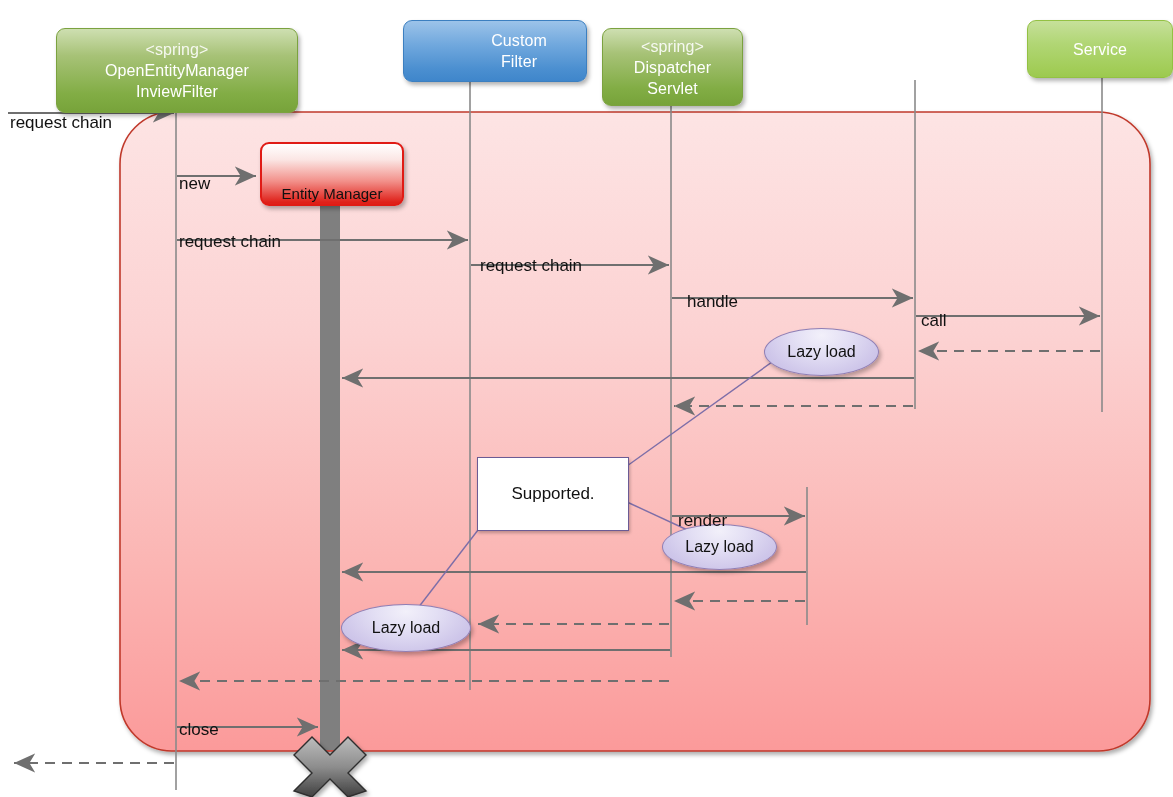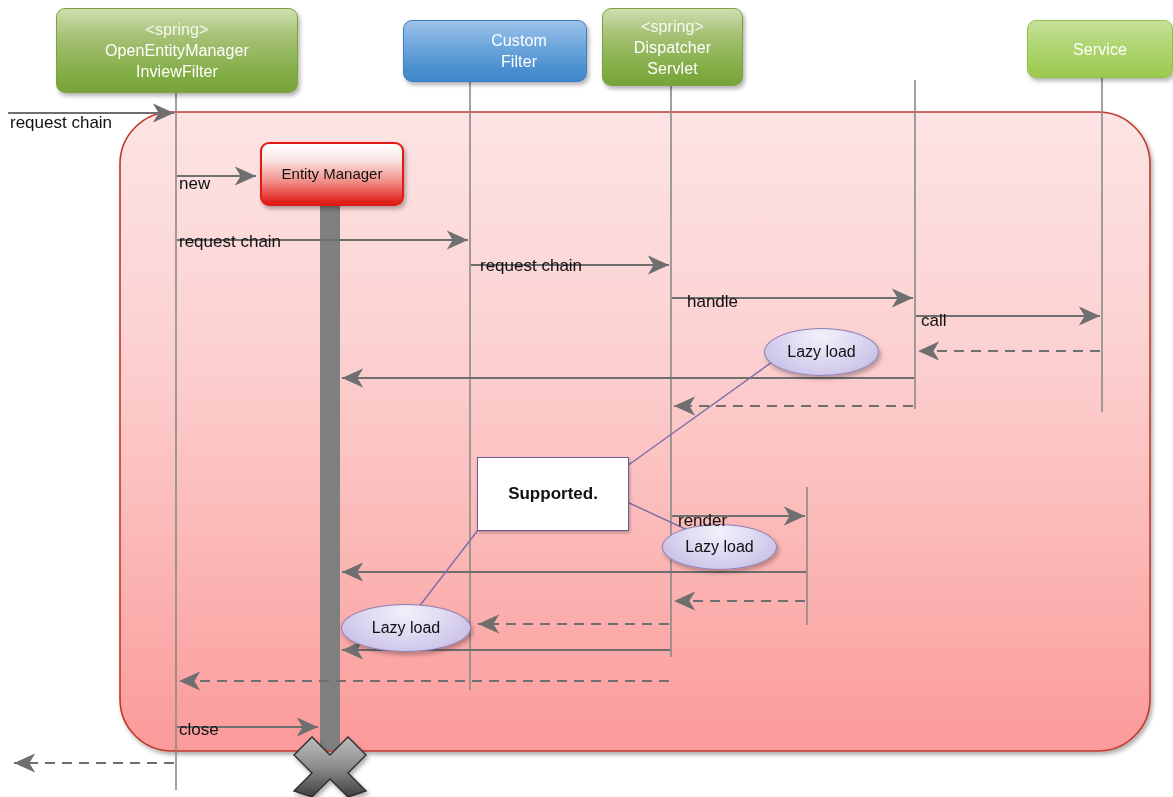--- a/index.html
+++ b/index.html
@@ -7,39 +7,39 @@
        font-family:"Liberation Sans","DejaVu Sans",sans-serif;}
   #stage{position:relative;width:1173px;height:797px;}
   svg.layer{position:absolute;left:0;top:0;width:1173px;height:797px;}
 
   
   .head{position:absolute;border-radius:9px;display:flex;align-items:center;
         justify-content:center;text-align:center;color:#ffffff;
         font-size:16px;line-height:21px;letter-spacing:.1px;
         box-shadow:2px 3px 4px rgba(0,0,0,.30);}
   .head.green{background:linear-gradient(180deg,#cedfb1 0%,#a7c277 32%,#82ad45 78%,#77a33a 100%);
-              border:1px solid #7ba23f;}
+              border:1px solid #7ba23f;margin-top:20px;}
   .head.blue{background:linear-gradient(180deg,#9cc3e9 0%,#72a9de 38%,#4b8fd0 80%,#3f86cb 100%);
              border:1px solid #3c7fc0;}
   .head.lgreen{background:linear-gradient(180deg,#c6e09a 0%,#b1d675 40%,#a2cd58 85%,#9cc94f 100%);
                border:1px solid #93c143;text-align:center;}
   .head .ln{display:block;}
   .head .stereo{opacity:.88;}
 
   
   .emBox{position:absolute;border-radius:9px;border:2px solid #e01b15;
          background:linear-gradient(180deg,#ffffff 0%,#fbe6e4 26%,#f2908a 62%,#df2019 97%);
          color:#101010;font-size:15px;line-height:20px;text-align:center;
          display:flex;align-items:center;justify-content:center;
          box-shadow:2px 3px 4px rgba(0,0,0,.30);}
 
   
   .note{position:absolute;background:#ffffff;border:1px solid #6b5b95;
         color:#111;font-size:17px;display:flex;align-items:center;
-        justify-content:center;box-shadow:1px 2px 3px rgba(0,0,0,.25);font-weight:bold;}
+        justify-content:center;box-shadow:1px 2px 3px rgba(0,0,0,.25);}
 
   
   .ell{position:absolute;border-radius:50%;border:1px solid #8f7fb5;
        background:radial-gradient(ellipse at 50% 14%,#f2f0fa 0%,#e3dff4 34%,#cfc7ea 72%,#c3b9e4 100%);
        color:#111;font-size:16px;display:flex;align-items:center;
        justify-content:center;box-shadow:2px 3px 4px rgba(0,0,0,.28);}
 
   
   .msg{position:absolute;color:#111;font-size:17px;white-space:nowrap;margin-top:20px;}
 </style>
@@ -142,21 +142,21 @@
       <span class="ln">Servlet</span>
     </div>
   </div>
 
 
   <div class="head lgreen" style="left:1027px;top:20px;width:144px;height:56px;">
     <span class="ln">Service</span>
   </div>
 
 
-  <div class="emBox" style="left:260px;top:142px;width:140px;height:60px;">
+  <div class="emBox" style="left:260px;top:142px;width:140px;height:60px;align-items:flex-end;">
     <div>
       <span class="ln">Entity</span>
       <span class="ln">Manager</span>
     </div>
   </div>
 
   <div class="note" style="left:477px;top:457px;width:150px;height:72px;">
     <span>Supported.</span>
   </div>
 

